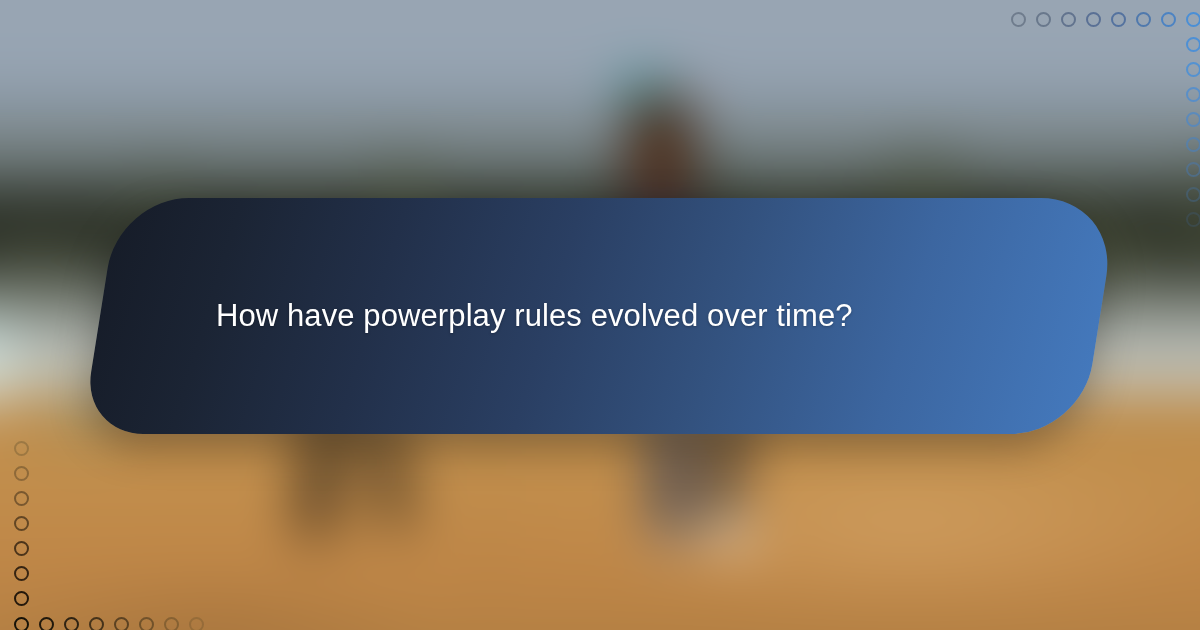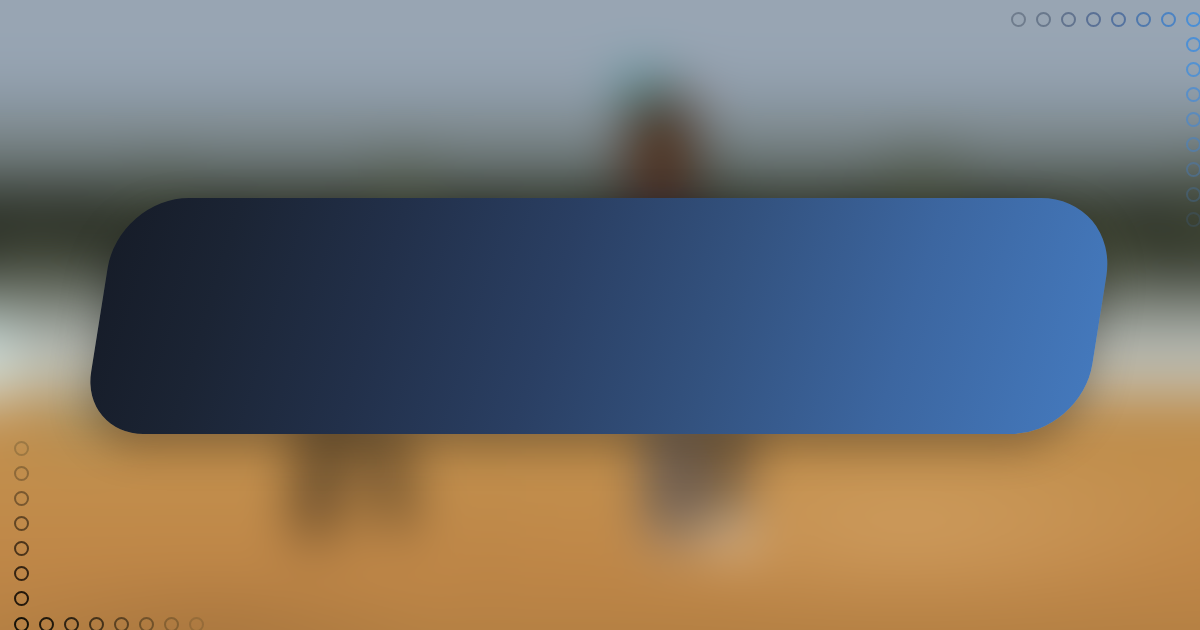--- a/index.html
+++ b/index.html
@@ -206,15 +206,16 @@
         <div class="dot" style="left: 89px; top: 617px; border: 2px solid rgb(38, 30, 16); opacity: 0.78;"></div>
         <div class="dot" style="left: 114px; top: 617px; border: 2px solid rgb(51, 39, 19); opacity: 0.68;"></div>
         <div class="dot" style="left: 139px; top: 617px; border: 2px solid rgb(65, 50, 25); opacity: 0.56;"></div>
         <div class="dot" style="left: 164px; top: 617px; border: 2px solid rgb(81, 63, 32); opacity: 0.44;"></div>
         <div class="dot" style="left: 189px; top: 617px; border: 2px solid rgb(99, 78, 40); opacity: 0.32;"></div>
       </div>
   </div>
 
   <div class="card-wrap">
     <div class="card-shape"></div>
+    <div class="card-text">How have powerplay rules evolved over time?</div>
   </div>
 
 </div>
 
 </body></html>

